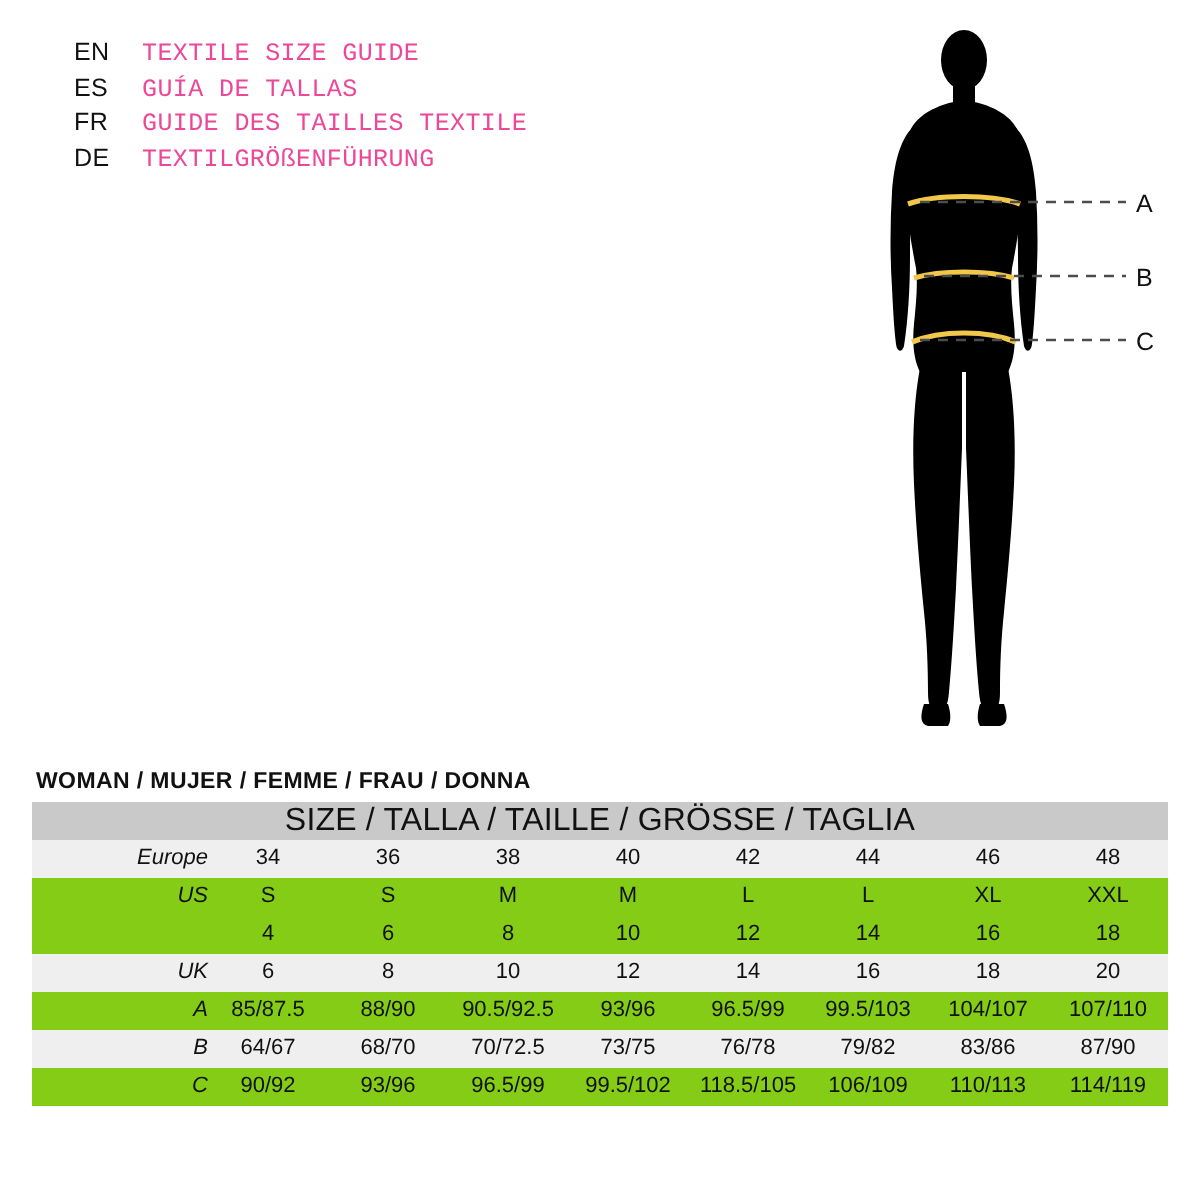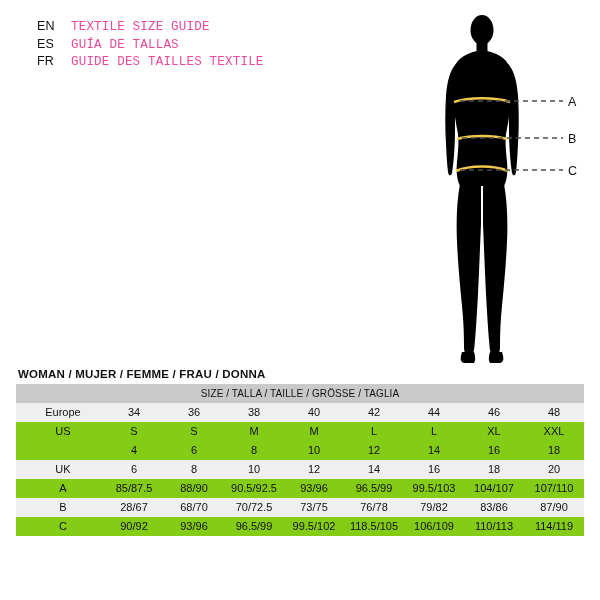--- a/index.html
+++ b/index.html
@@ -73,21 +73,21 @@
     font-family: "Liberation Sans", sans-serif;
   }
   .mlabel.a { left: 168px; top: 87px; }
   .mlabel.b { left: 168px; top: 124px; }
   .mlabel.c { left: 168px; top: 156px; }
 
   
   .table-area {
     position: absolute;
     left: 16px;
-    top: 368px;
+    top: 385px;
     width: 568px;
   }
   .woman-title {
     font-size: 11.5px;
     font-weight: bold;
     color: #111;
     letter-spacing: 0.2px;
     margin: 0 0 4px 2px;
   }
   table.size-table {
@@ -99,28 +99,29 @@
   table.size-table td,
   table.size-table th {
     padding: 2px 0 2px 0;
     text-align: center;
     font-weight: normal;
     color: #111;
     height: 15px;
     line-height: 13px;
   }
   table.size-table .rowhead {
-    text-align: center;
+    text-align: right;
     padding-left: 6px;
+    font-style: italic;
   }
   .hdr-row td {
     background: #c9c9c9;
     text-align: left;
     padding-left: 6px;
-    font-size: 10px;
+    font-size: 16px;
     letter-spacing: 0.1px;
   }
   .band-light td { background: #efefef; }
   .band-white td { background: #84cc16; }
 
   
   .legend {
     position: absolute;
     left: 18px;
     top: 541px;
@@ -144,20 +145,24 @@
       <span class="lang-code">EN</span>
       <span class="lang-text">TEXTILE SIZE GUIDE</span>
     </div>
     <div class="lang-row">
       <span class="lang-code">ES</span>
       <span class="lang-text">GUÍA DE TALLAS</span>
     </div>
     <div class="lang-row">
       <span class="lang-code">FR</span>
       <span class="lang-text">GUIDE DES TAILLES TEXTILE</span>
+    </div>
+    <div class="lang-row">
+      <span class="lang-code">DE</span>
+      <span class="lang-text">TEXTILGRÖßENFÜHRUNG</span>
     </div>
   </div>
 
   <div class="figure-wrap">
     <svg class="figure-svg" width="190" height="360" viewBox="0 0 190 360">
       <g fill="#000000">
 
         <ellipse cx="82" cy="22" rx="11.5" ry="15"></ellipse>
 
         <rect x="76.5" y="33" width="11" height="12"></rect>
@@ -311,21 +316,21 @@
           <td>90.5/92.5</td>
           <td>93/96</td>
           <td>96.5/99</td>
           <td>99.5/103</td>
           <td>104/107</td>
           <td>107/110</td>
         </tr>
 
         <tr class="band-light">
           <td class="rowhead">B</td>
-          <td>28/67</td>
+          <td>64/67</td>
           <td>68/70</td>
           <td>70/72.5</td>
           <td>73/75</td>
           <td>76/78</td>
           <td>79/82</td>
           <td>83/86</td>
           <td>87/90</td>
         </tr>
 
         <tr class="band-white">

